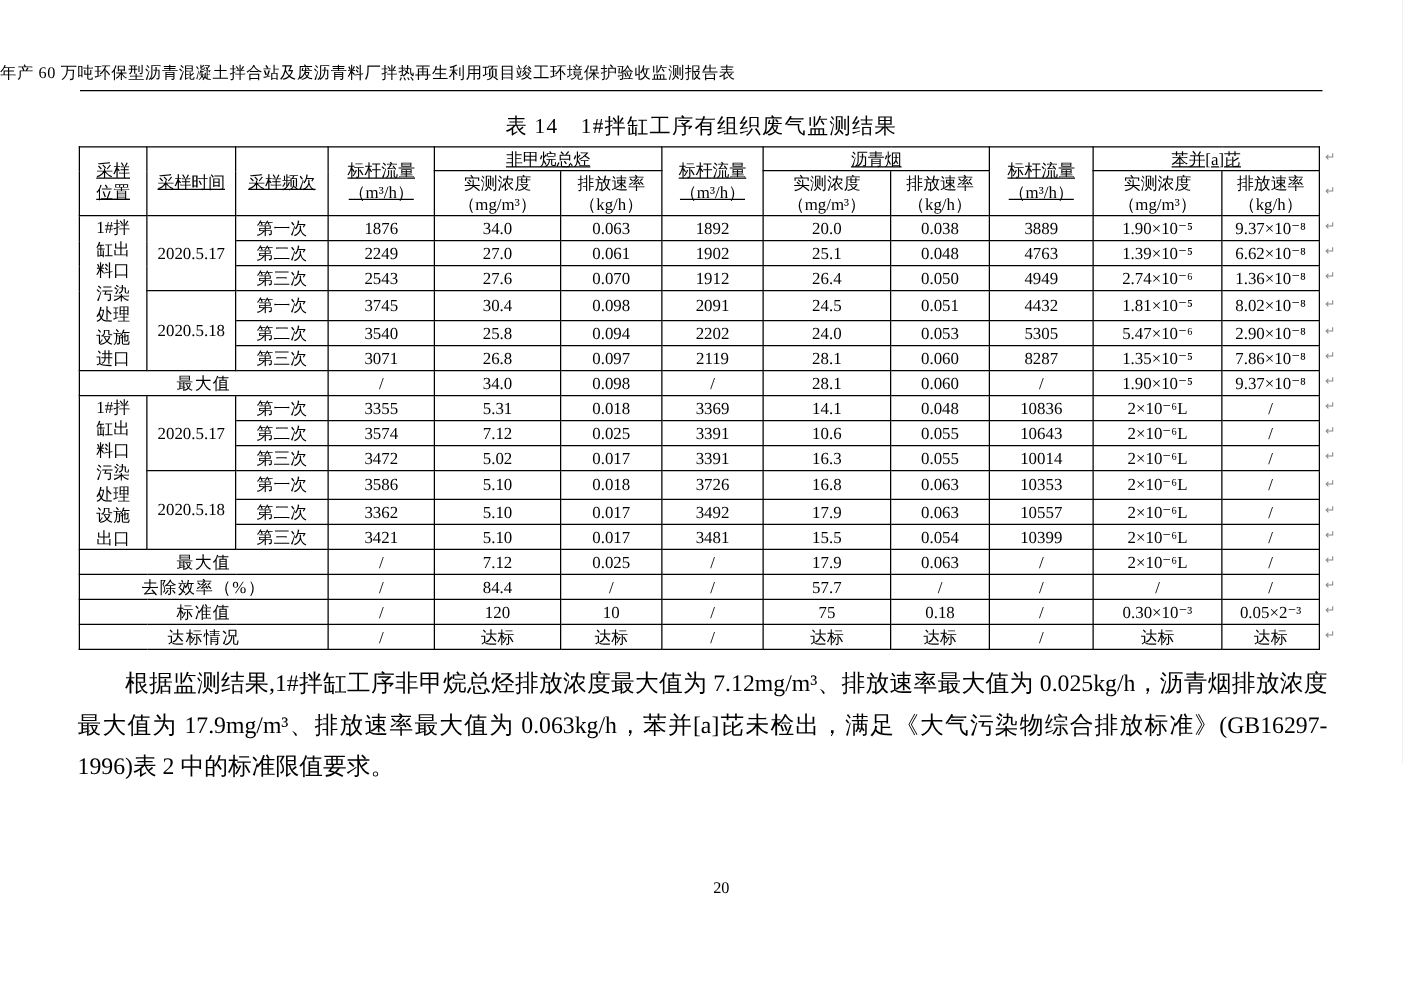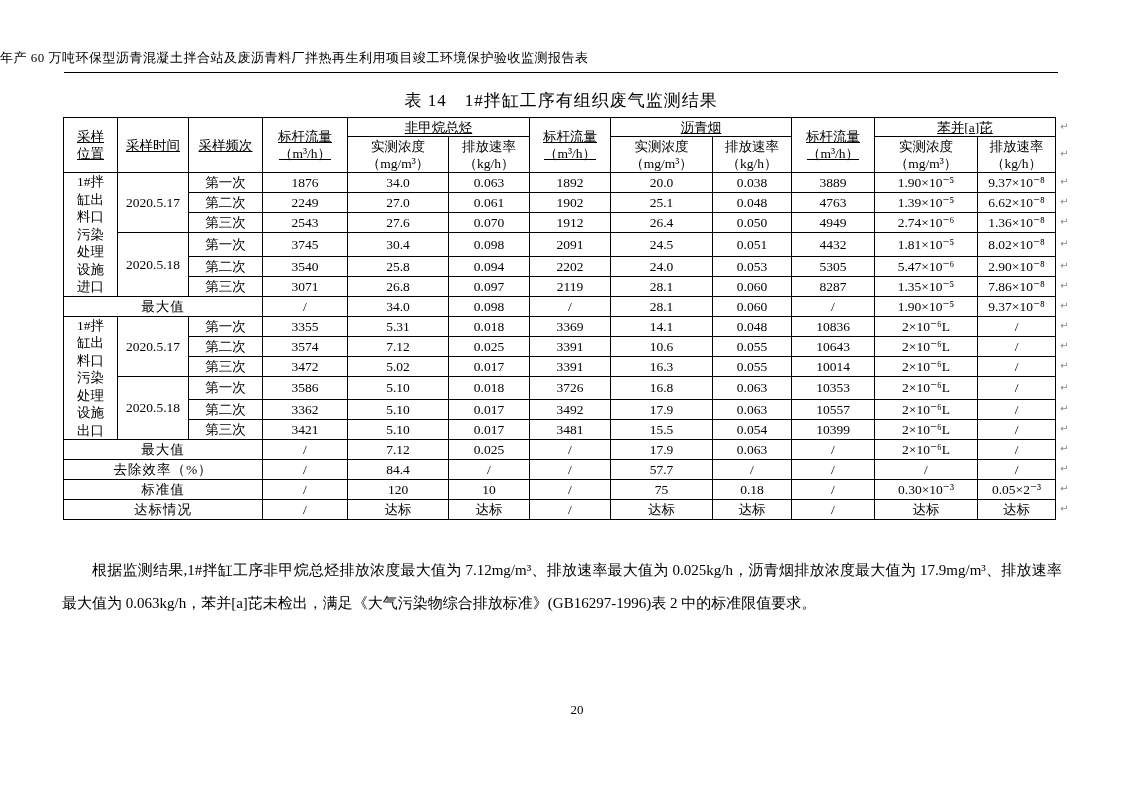--- a/index.html
+++ b/index.html
@@ -27,22 +27,22 @@
     border:1px solid #000;text-align:center;vertical-align:middle;
     font-size:13.5px;font-weight:normal;padding:0 1px;
     white-space:pre-line;line-height:17px;overflow:hidden;
   }
   table.tbl thead tr.h1{height:19px;text-decoration:underline;}
   table.tbl thead tr.h2{height:36px;}
   table.tbl tbody tr{height:20px;}
   table.tbl td.loc{line-height:17.5px;padding:0;}
   table.tbl td.lbl{letter-spacing:1px;}
   .para{
-    position:absolute;top:554px;left:62px;width:1000px;
-    font-size:15px;line-height:33px;text-indent:2em;text-align:justify;
+    position:absolute;top:531px;left:62px;width:1000px;
+    font-size:19px;line-height:33px;text-indent:2em;text-align:justify;
   }
   .pagenum{
     position:absolute;top:702px;left:16px;width:100%;text-align:center;font-size:13px;
   }
   .pilcrow{
     position:absolute;font-size:10px;color:#8a8a8a;
     font-family:"DejaVu Sans",sans-serif;line-height:10px;
   }
 </style>
 </head>

